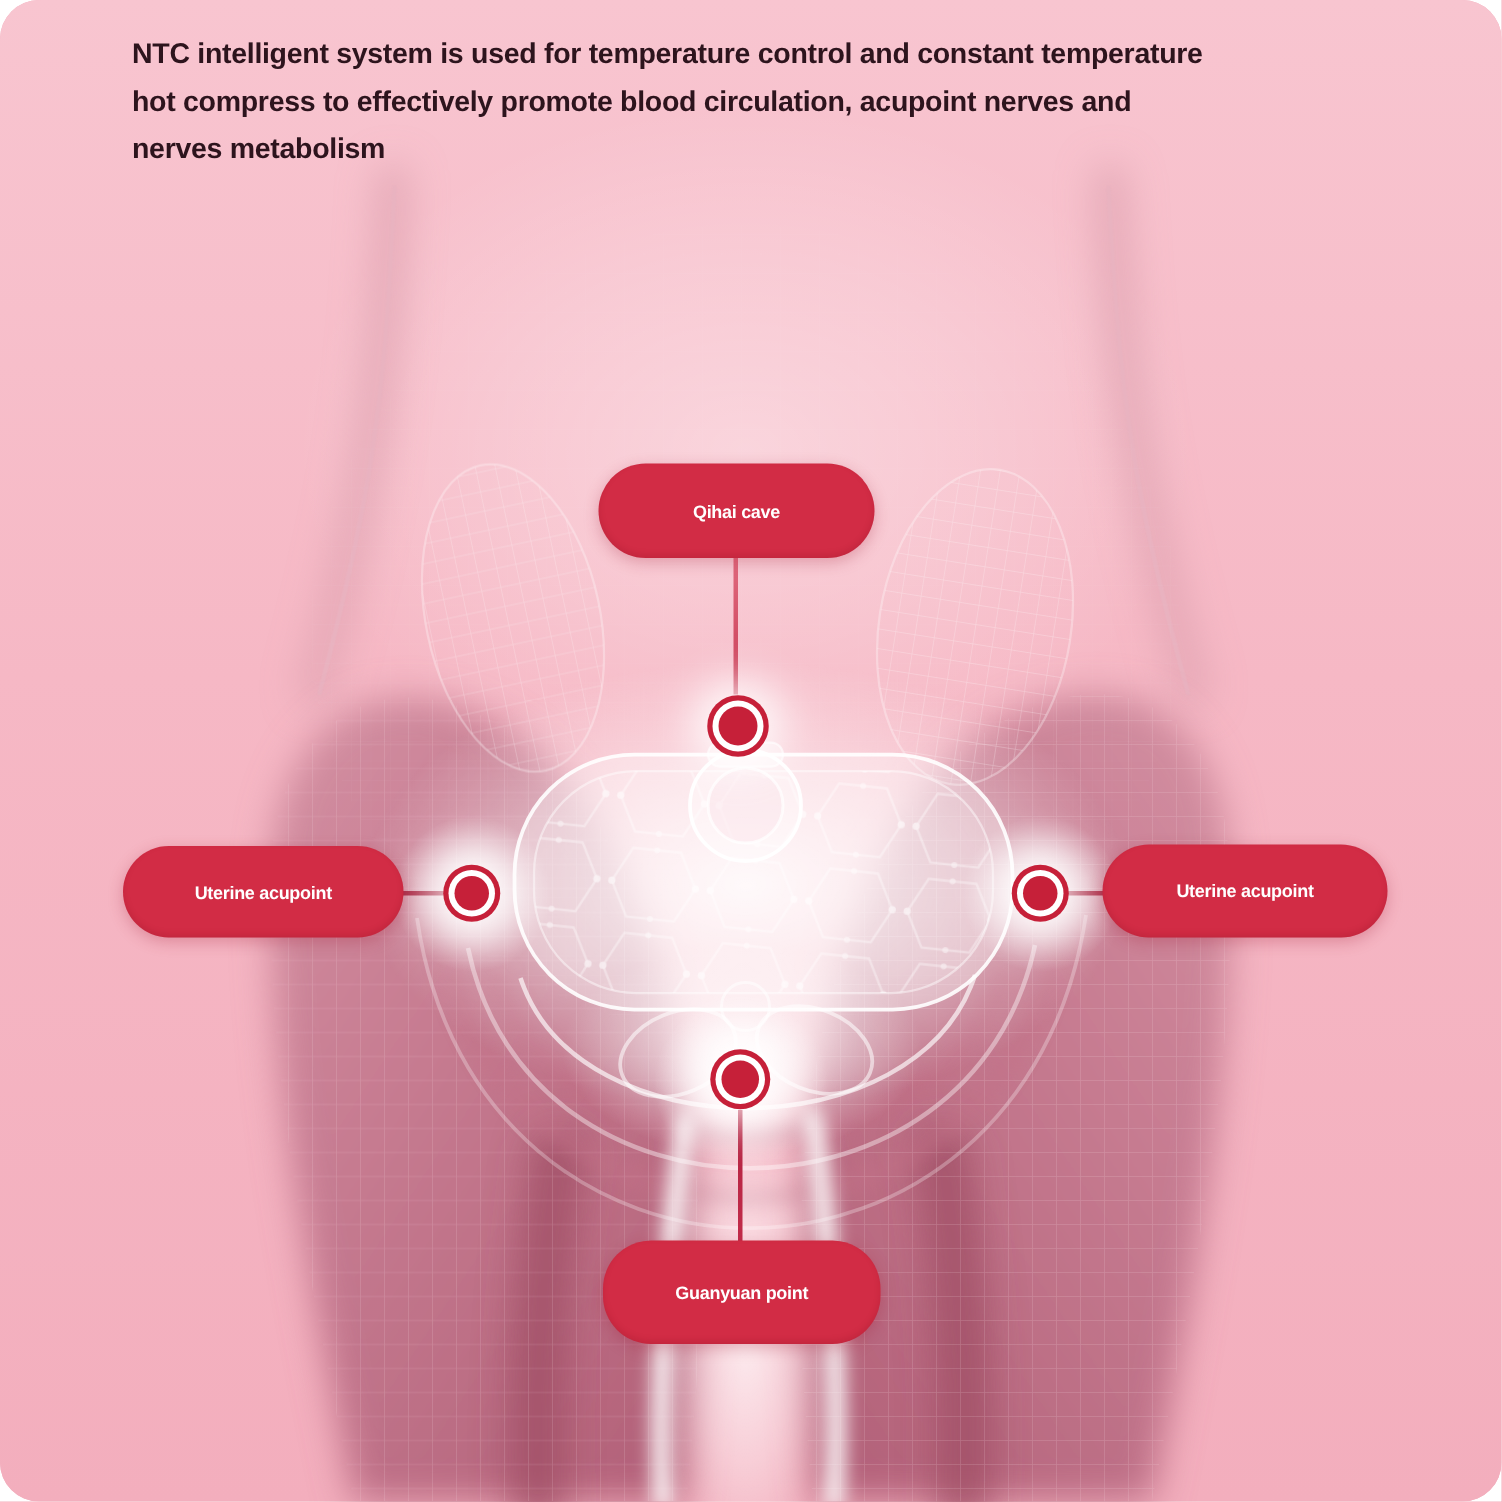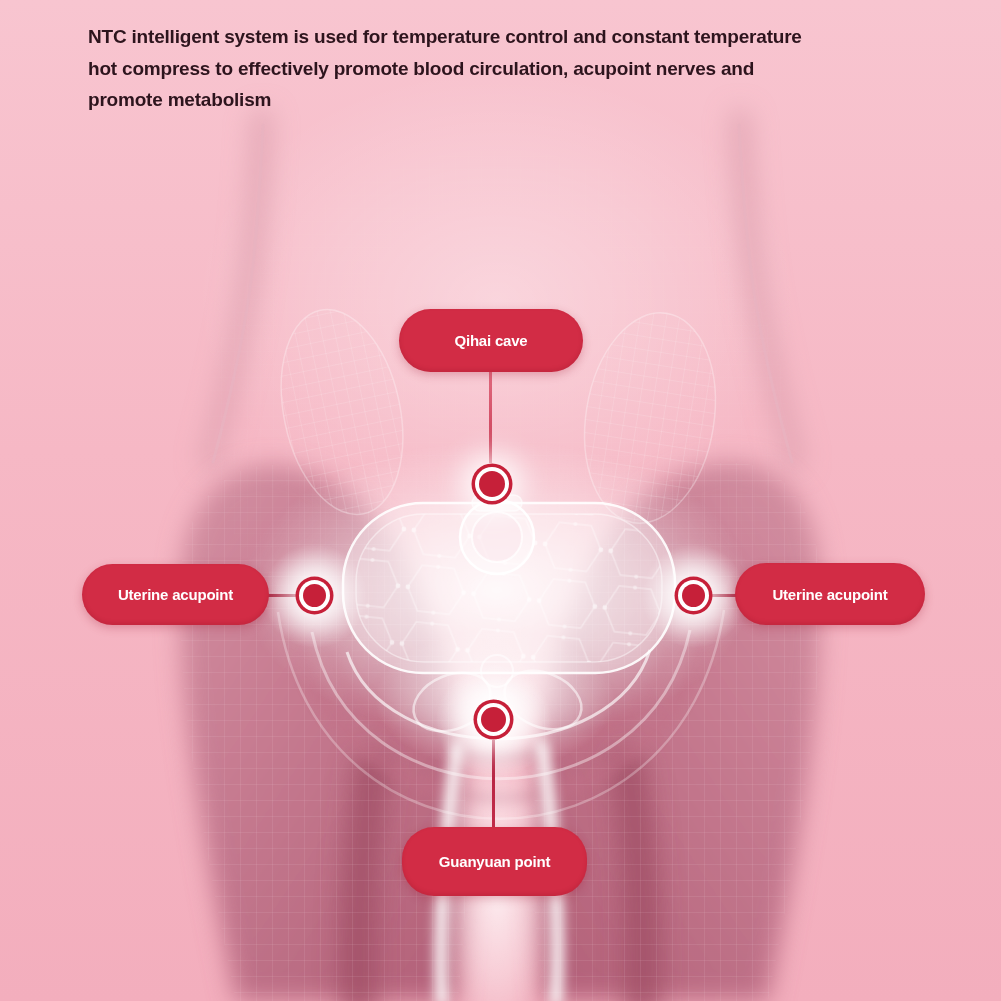--- a/index.html
+++ b/index.html
@@ -11,32 +11,33 @@
     --connector-red:#a82440;
     --header-text:#2d141d;
     --body-rose:#c07288;
     --glow-white:#ffffff;
   }
   html,body{margin:0;padding:0;}
   .stage{
     position:relative;width:1001px;height:1001px;overflow:hidden;
     background:var(--background-bottom);
     font-family:"Liberation Sans", sans-serif;
+    border-radius:26px;
   }
   .scene{position:absolute;left:0;top:0;}
   .header{
     position:absolute;left:88px;top:21px;
     color:var(--header-text);
     font-size:19px;font-weight:700;letter-spacing:-0.2px;
   }
   .hline{height:31.5px;line-height:31.5px;white-space:nowrap;}
   .callout{
     position:absolute;display:flex;align-items:center;justify-content:center;
     background:var(--callout-red);color:var(--callout-text);
-    font-weight:700;font-size:15px;letter-spacing:-0.2px;
+    font-weight:700;font-size:12px;letter-spacing:-0.2px;
     border-radius:32px;
     box-shadow:0 3px 10px rgba(160,25,50,0.28), inset 0 -2px 4px rgba(120,10,30,0.18);
     z-index:6;
   }
   .c-qihai{left:399px;top:309px;width:184px;height:63px;}
   .c-uterine-left{left:82px;top:564px;width:187px;height:61px;}
   .c-uterine-right{left:735px;top:563px;width:190px;height:62px;}
   .c-guanyuan{left:402px;top:827px;width:185px;height:69px;}
   .marker{
     position:absolute;border-radius:50%;
@@ -170,21 +171,21 @@
       <rect x="472" y="495" width="50" height="16" rx="8" fill="#ffffff" fill-opacity="0.4" stroke="#ffffff" stroke-opacity="0.6" stroke-width="1.5"></rect>
       <circle cx="497" cy="537" r="37" fill="#ffffff" fill-opacity="0.35" stroke="#ffffff" stroke-opacity="0.95" stroke-width="2.5"></circle>
       <circle cx="497" cy="537" r="25" fill="#f9dde4" fill-opacity="0.35" stroke="#ffffff" stroke-opacity="0.7" stroke-width="2"></circle>
       <circle cx="497" cy="671" r="16" fill="none" stroke="#ffffff" stroke-opacity="0.55" stroke-width="2"></circle>
     </g>
   </svg>
 
   <div class="header">
     <div class="hline">NTC intelligent system is used for temperature control and constant temperature</div>
     <div class="hline">hot compress to effectively promote blood circulation, acupoint nerves and</div>
-    <div class="hline">promote metabolism</div>
+    <div class="hline">nerves metabolism</div>
   </div>
 
   <div class="conn l-qihai"></div>
   <div class="conn l-left"></div>
   <div class="conn l-right"></div>
   <div class="conn l-guanyuan"></div>
 
   <div class="marker m-top"></div>
   <div class="marker m-left"></div>
   <div class="marker m-right"></div>

